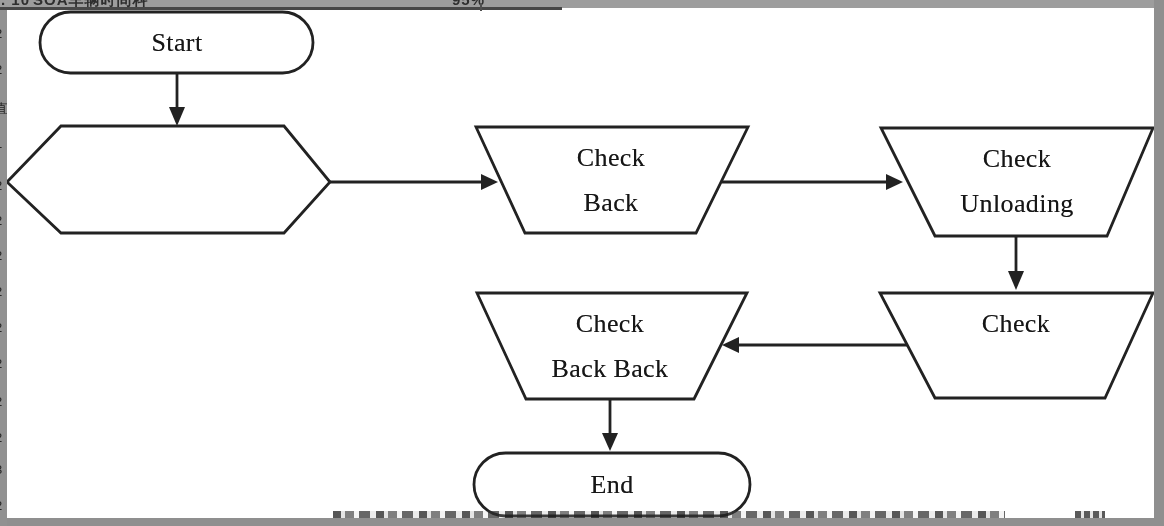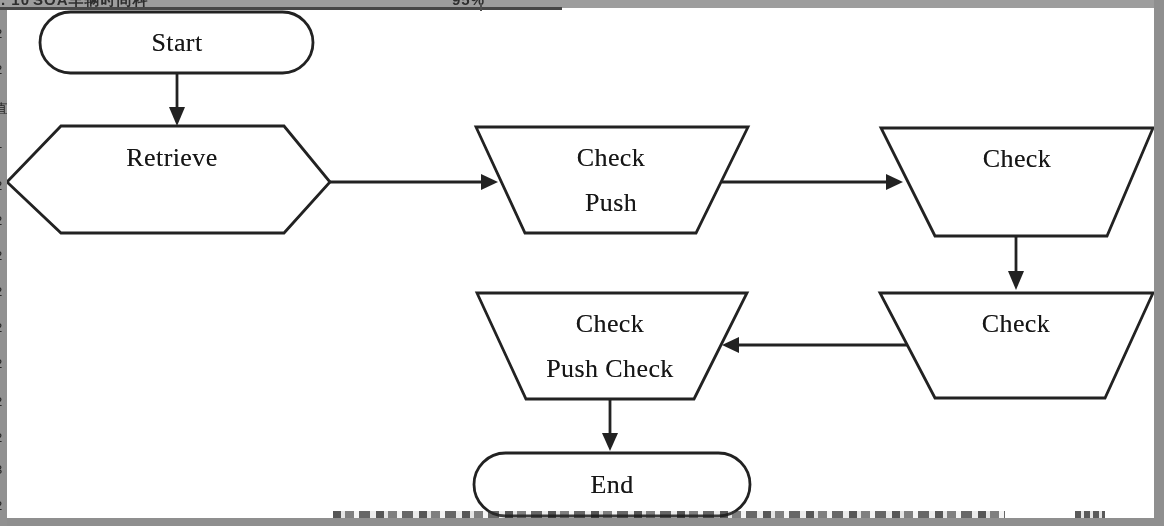--- a/index.html
+++ b/index.html
@@ -113,34 +113,34 @@
     <g>
       <line x1="610" y1="399" x2="610" y2="435"></line>
       <polygon points="602,433 618,433 610,451" fill="#212121" stroke="none"></polygon>
     </g>
   </g>
 </svg>
 
 <div class="label lbl-start">Start</div>
 
 <div class="label lbl-retrieve">
-  <span>Retrieve</span>
 </div>
 
 <div class="label lbl-spot">
   <span>Check</span>
-  <span>Push</span>
+  <span>Back</span>
 </div>
 
 <div class="label lbl-unloading">
   <span>Check</span>
+  <span>Unloading</span>
 </div>
 
 <div class="label lbl-loading">
   <span>Check</span>
 </div>
 
 <div class="label lbl-pushback">
   <span>Check</span>
-  <span>Push Check</span>
+  <span>Back Back</span>
 </div>
 
 <div class="label lbl-end">End</div>
 
 </body></html>

